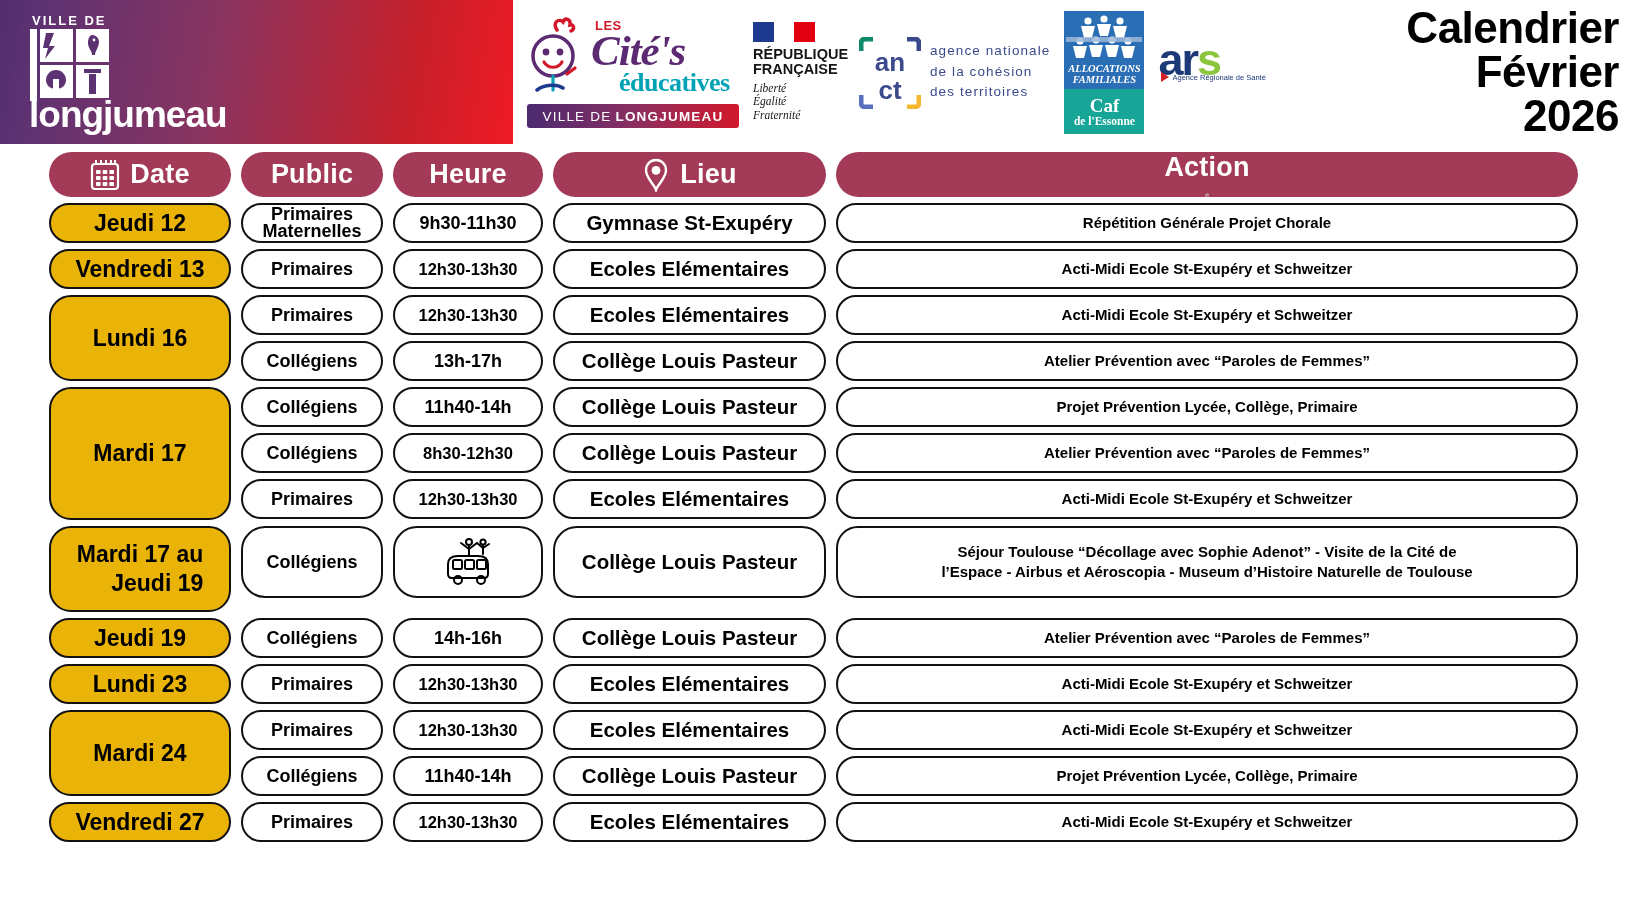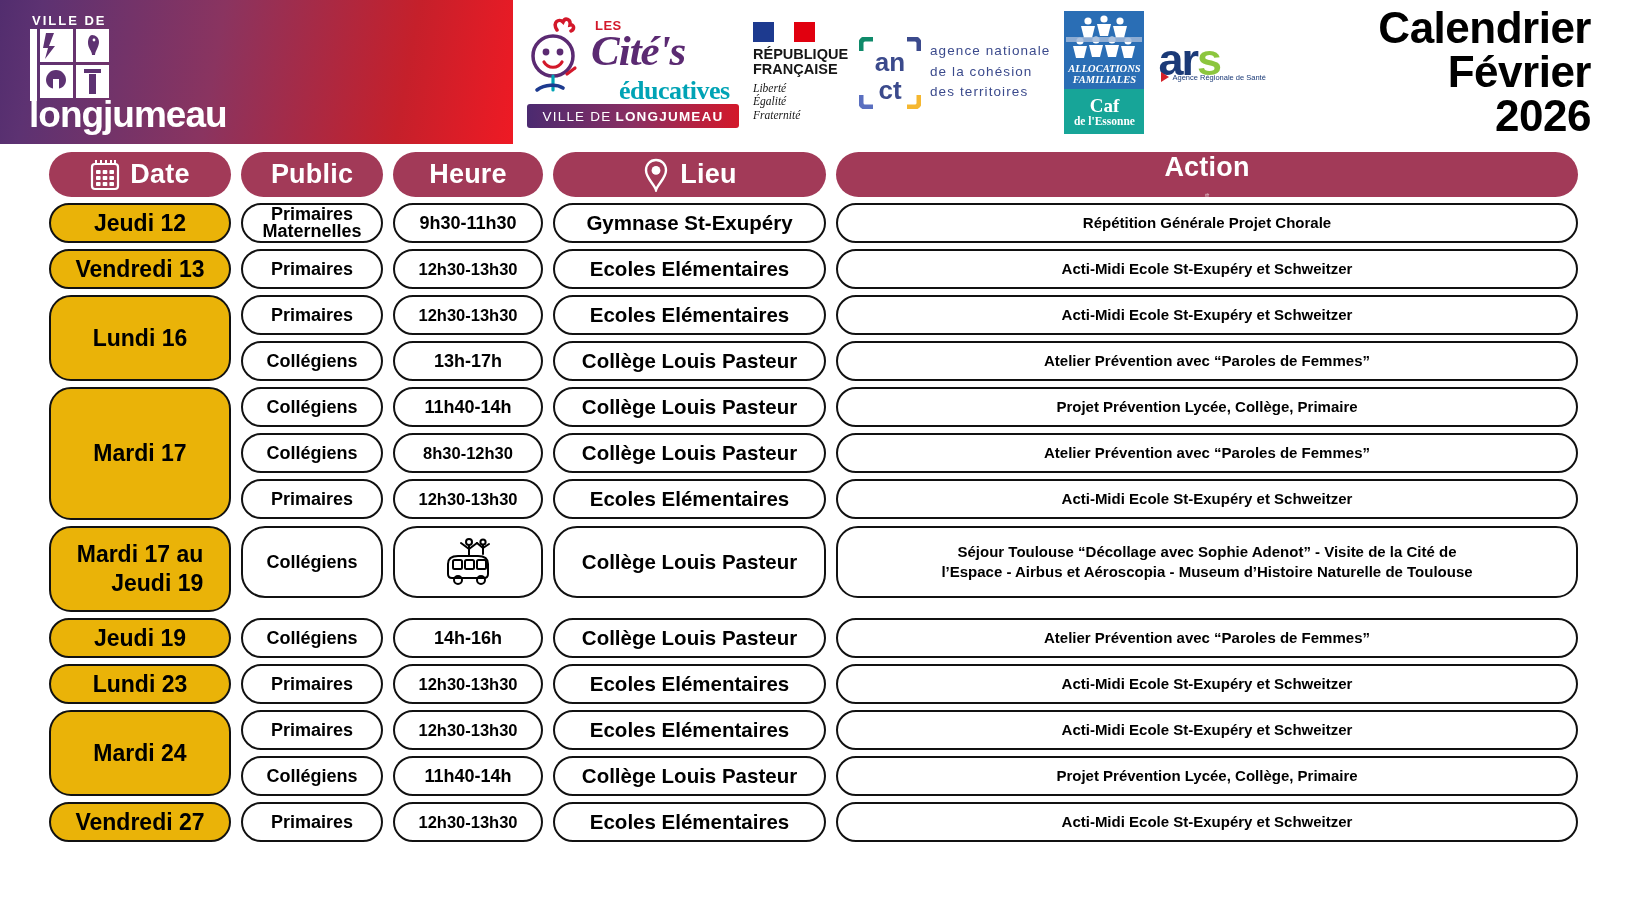--- a/index.html
+++ b/index.html
@@ -56,21 +56,21 @@
   }
   .cites-main {
     font-family:"Liberation Serif", serif;
     font-style:italic; font-weight:bold; font-size:43px;
     color:#5b2a72; position:absolute; left:4px; top:10px;
     letter-spacing:-1px;
   }
   .cites-edu {
     font-family:"Liberation Serif", serif;
     font-weight:bold; font-size:26px; color:#00a3b5;
-    position:absolute; left:32px; top:60px; letter-spacing:-0.5px;
+    position:absolute; left:32px; top:52px; letter-spacing:-0.5px;
   }
   .cites-ville {
     height:24px; width:212px;
     background:linear-gradient(90deg,#4b2a70 0%,#8a2f62 50%,#d3182a 100%);
     border-radius:3px;
     color:#fff; font-size:13.5px; letter-spacing:1.2px;
     display:flex; align-items:center; justify-content:center;
   }
   .cites-ville b { font-weight:bold; margin-left:4px; }
 
@@ -116,21 +116,21 @@
     font-size:45px; font-weight:bold; color:#1b3a77;
     letter-spacing:-2px; line-height:1;
   }
   .ars-s { color:#8cc63e; }
   .ars-sub { display:flex; align-items:center; gap:3px; margin-top:-10px; }
   .ars-dot1 { width:8px; height:8px; border-radius:50%; background:#1b3a77; }
   .ars-dot2 { width:0;height:0;border-top:5px solid transparent;border-bottom:5px solid transparent;border-left:8px solid #d42027; }
   .ars-cap { font-size:7.5px; color:#1b3a77; white-space:nowrap; }
 
   .hdr-title {
-    width:276px; padding-right:36px;
+    width:276px; padding-right:8px;
     font-size:44px; font-weight:bold; color:#000;
     text-align:right; line-height:1.0; letter-spacing:-0.5px;
     display:flex; flex-direction:column; justify-content:center;
   }
 
   
   .grid {
     position:absolute; left:44px; top:144px;
     width:1539px;
   }

